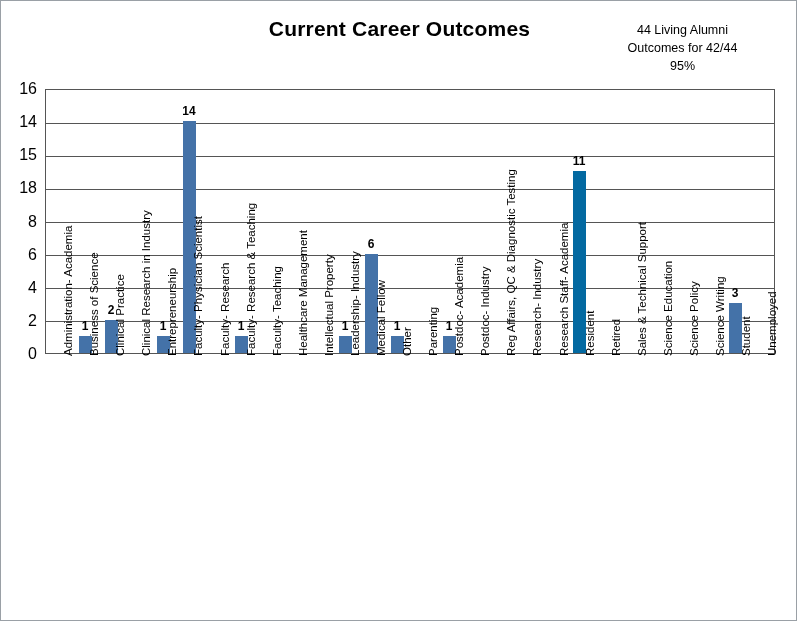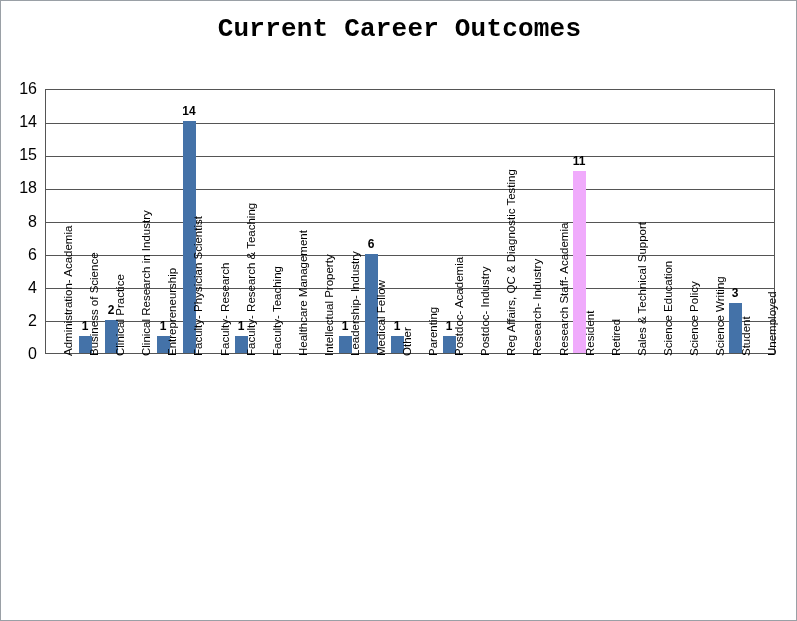--- a/index.html
+++ b/index.html
@@ -23,25 +23,24 @@
 
   
   #title-block {
     position: absolute;
     left: 0;
     top: 14px;
     width: 797px;
     text-align: center;
   }
   .title-line {
-    font-size: 26px;
+    font-size: 21px;
     font-weight: bold;
     line-height: 28px;
     letter-spacing: 0.2px;
-    font-family: Liberation Mono, monospace;
   }
 
   
   #annotation {
     position: absolute;
     right: 26px;
     top: 20px;
     width: 175px;
     text-align: center;
     font-size: 12.5px;
@@ -150,20 +149,25 @@
 </style>
 </head>
 <body>
 
 <div id="page">
 
   <div id="title-block">
     <div class="title-line">Current Career Outcomes</div>
   </div>
 
+  <div id="annotation">
+    <div>44 Living Alumni</div>
+    <div>Outcomes for 42/44</div>
+    <div>95%</div>
+  </div>
 
   <div id="plot-wrap">
     <div id="y-axis-labels">
         <div class="y-tick-label" style="top: 265px;">0</div>
         <div class="y-tick-label" style="top: 231.875px;">2</div>
         <div class="y-tick-label" style="top: 198.75px;">4</div>
         <div class="y-tick-label" style="top: 165.625px;">6</div>
         <div class="y-tick-label" style="top: 132.5px;">8</div>
         <div class="y-tick-label" style="top: 99.375px;">18</div>
         <div class="y-tick-label" style="top: 66.25px;">15</div>
@@ -231,21 +235,21 @@
           <div class="bar-slot">
             <div class="bar" style="height: 16.5625px; background: rgb(68, 114, 168);">
               <span class="bar-value">1</span>
             </div>
           </div>
           <div class="bar-slot"></div>
           <div class="bar-slot"></div>
           <div class="bar-slot"></div>
           <div class="bar-slot"></div>
           <div class="bar-slot">
-            <div class="bar" style="height: 182.188px; background: #f0abfc;">
+            <div class="bar" style="height: 182.188px; background: #0369a1;">
               <span class="bar-value">11</span>
             </div>
           </div>
           <div class="bar-slot"></div>
           <div class="bar-slot"></div>
           <div class="bar-slot"></div>
           <div class="bar-slot"></div>
           <div class="bar-slot"></div>
           <div class="bar-slot">
             <div class="bar" style="height: 49.6875px; background: rgb(68, 114, 168);">

